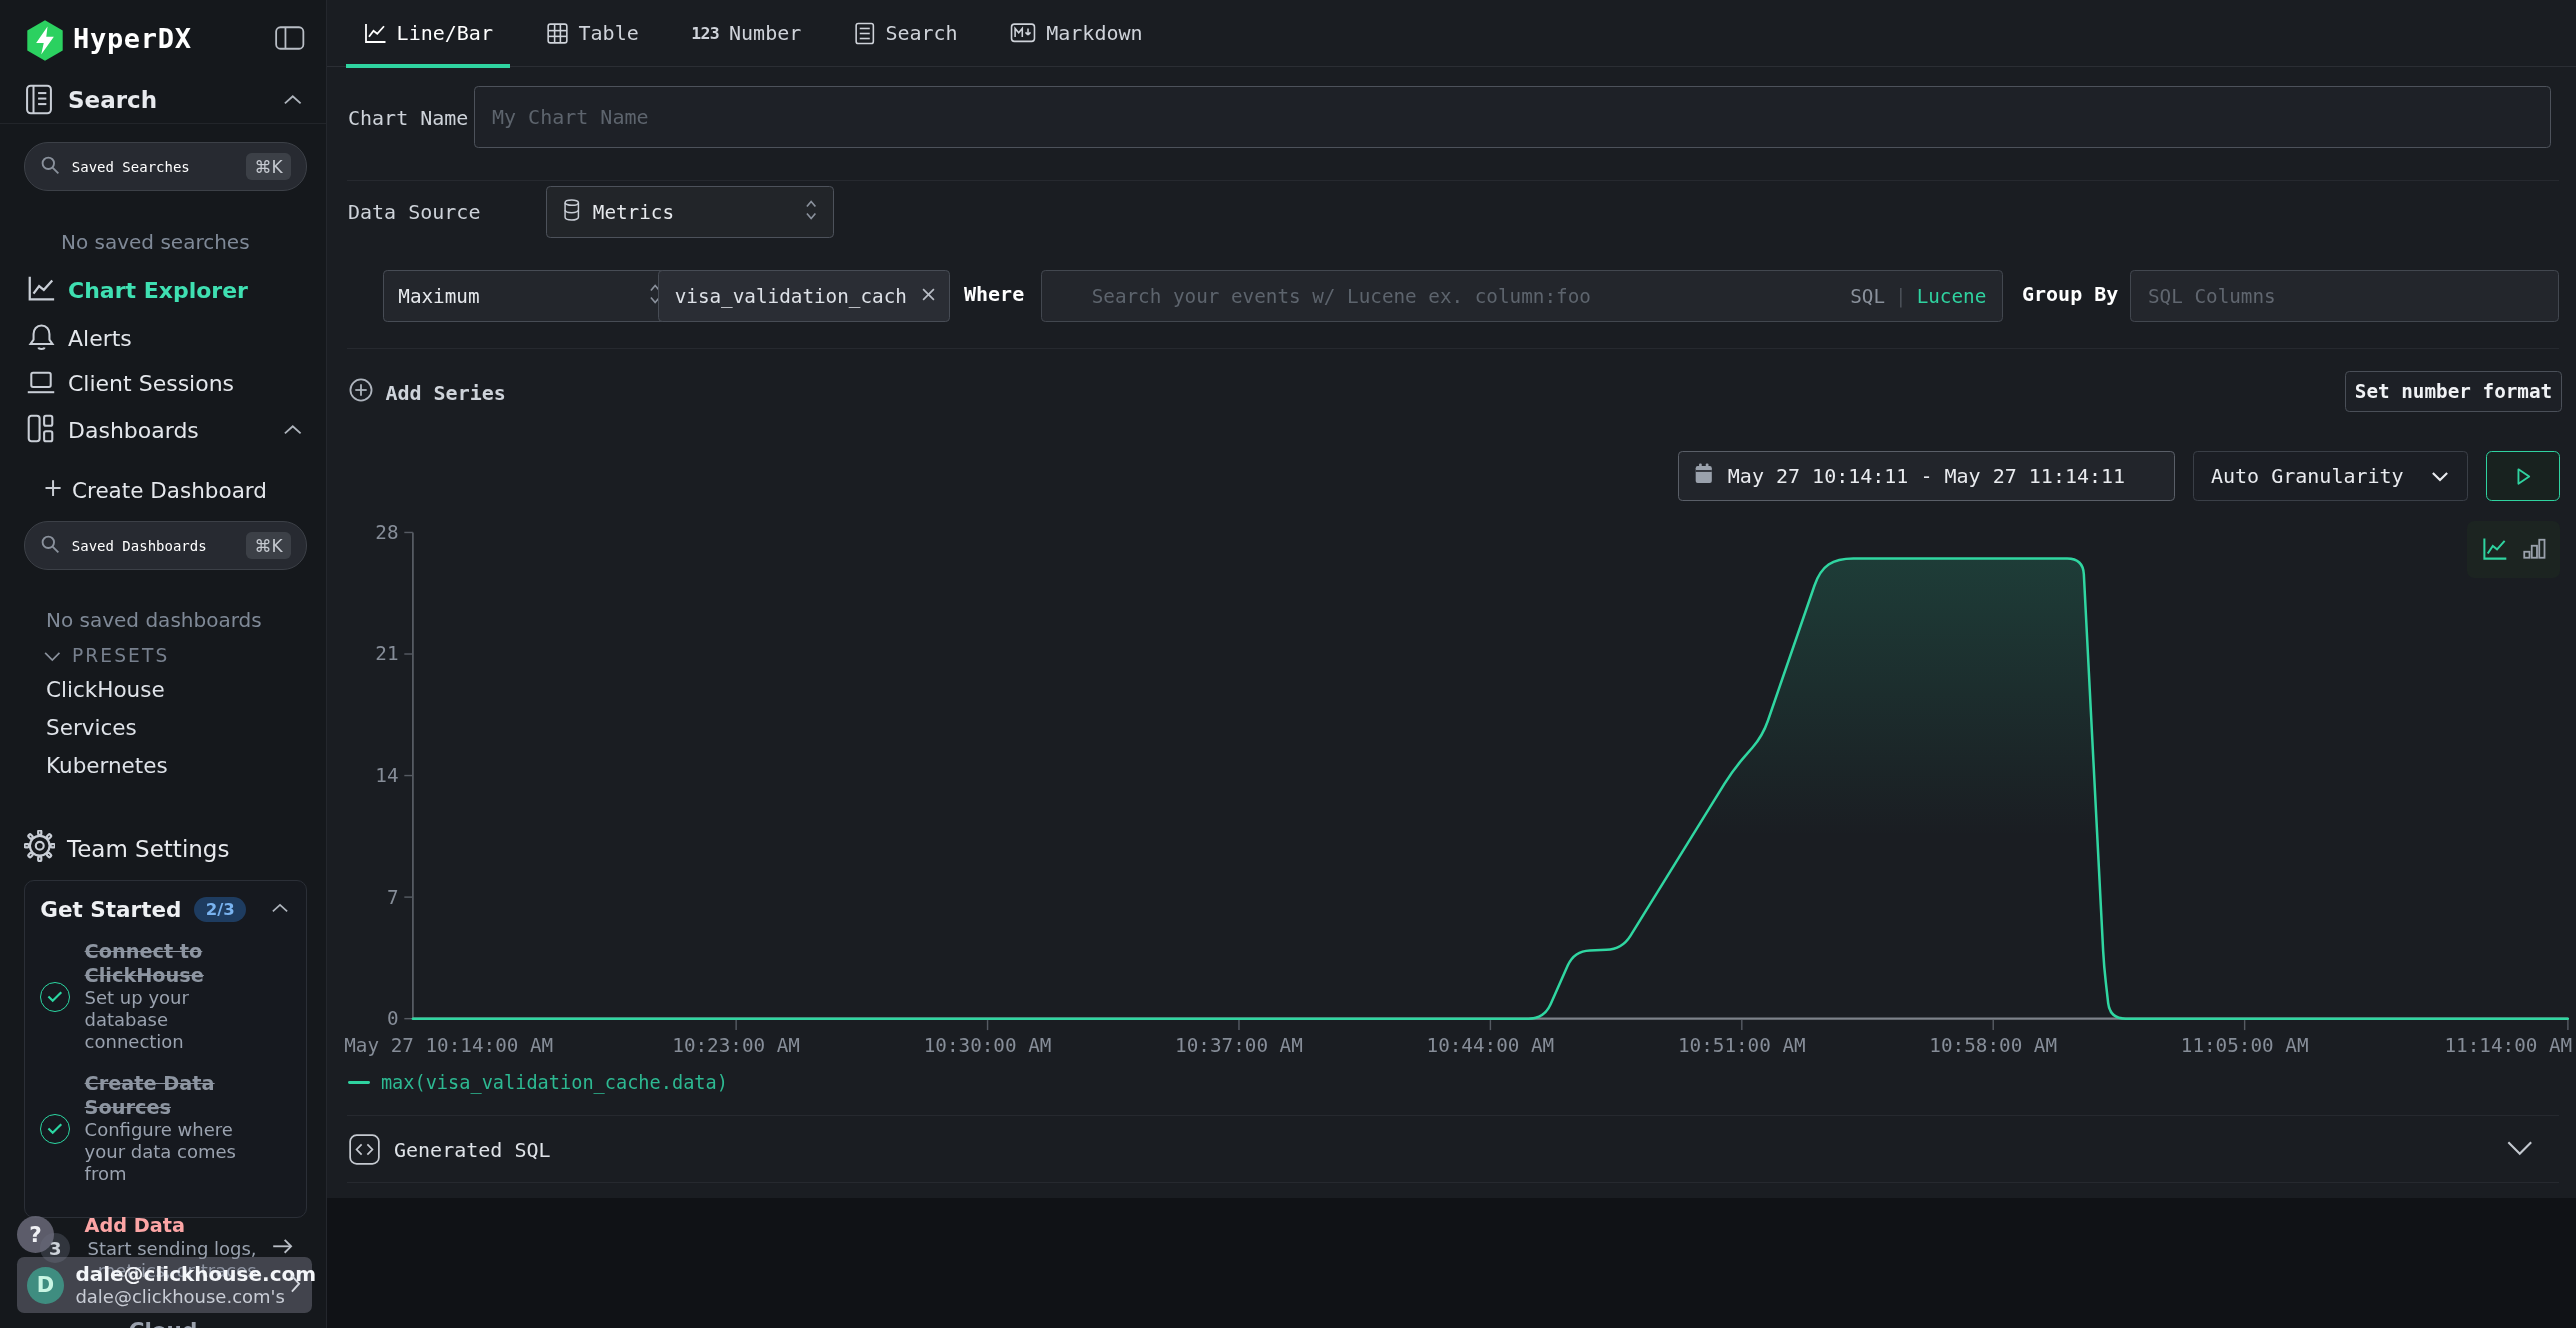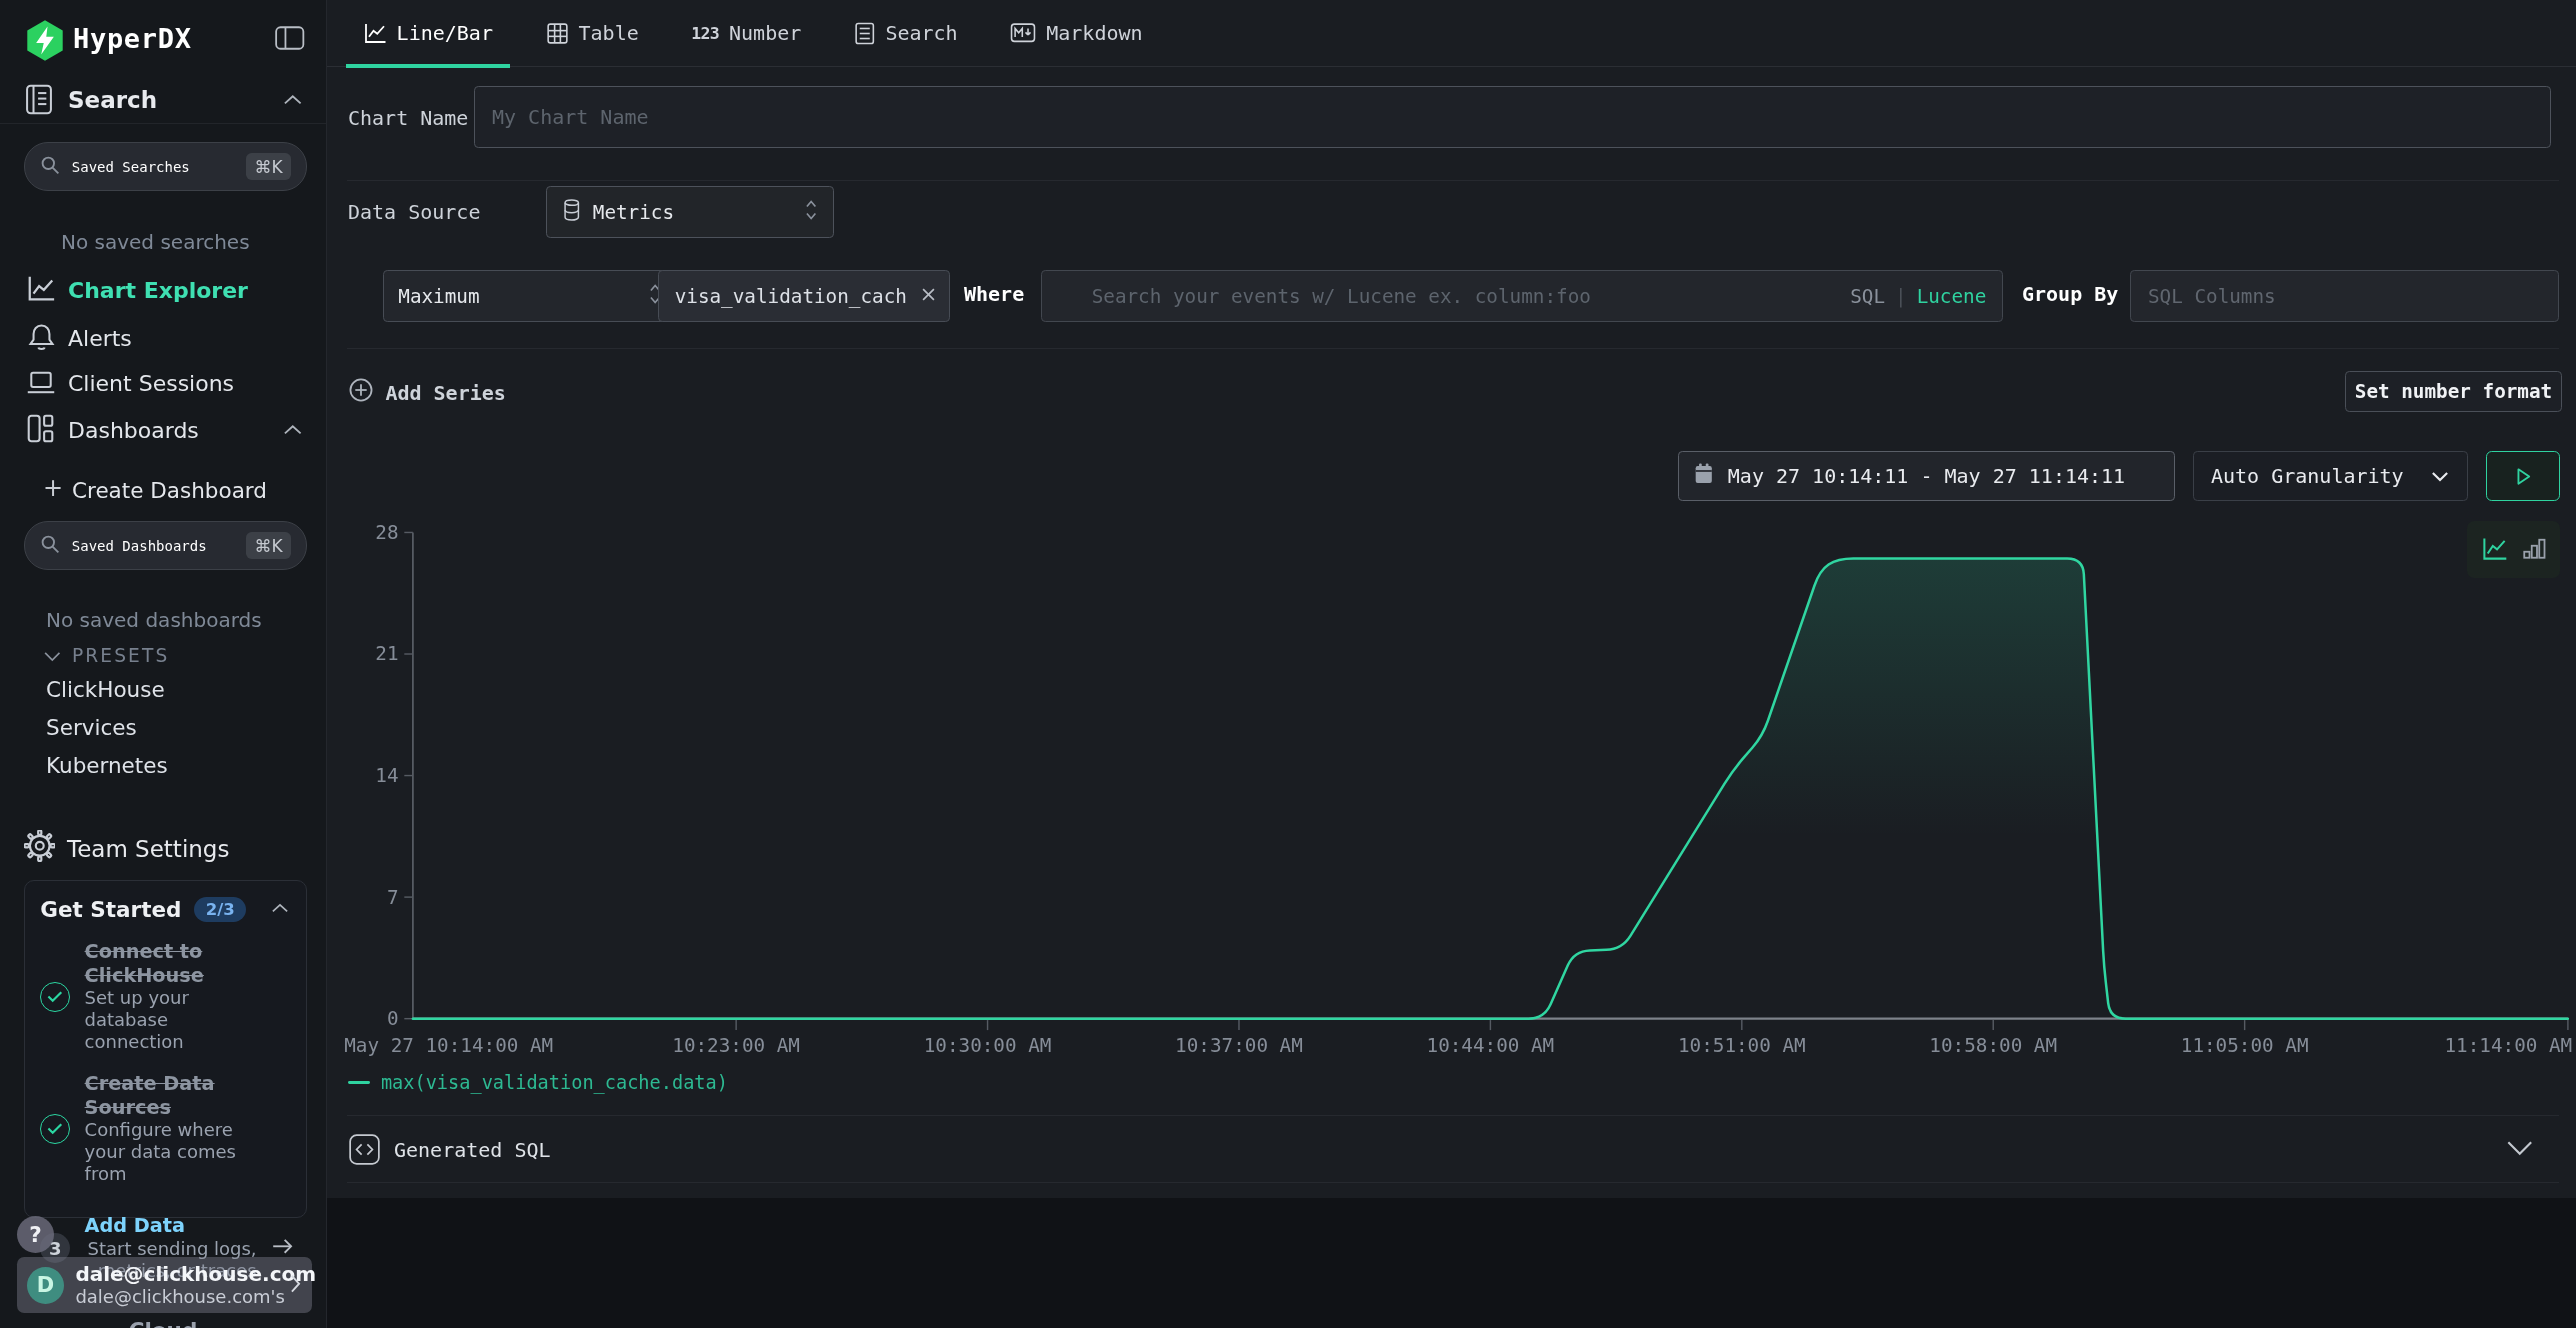--- a/index.html
+++ b/index.html
@@ -25,21 +25,21 @@
            border:1.4px solid #2b2f37;border-radius:10px;box-sizing:border-box;padding:15.7px 15.7px 0 15.7px;}
   .gs-head{display:flex;align-items:center;gap:13px;}
   .gs-title{font-size:21.5px;font-weight:bold;color:#eef0f3;}
   .gs-badge{background:#1e3c60;color:#79b3f0;font-size:16.5px;font-weight:bold;border-radius:715px;padding:2.9px 11.4px;}
   .gs-item{display:flex;gap:14.3px;margin-top:18.6px;align-items:center;}
   .gs-check{flex:0 0 30px;width:30px;height:30px;border-radius:50%;border:1.8px solid #2bd7a2;box-sizing:border-box;
             display:flex;align-items:center;justify-content:center;}
   .gs-step{flex:0 0 30px;width:30px;height:30px;border-radius:50%;background:#31353d;color:#ced3da;
            font-size:18px;font-weight:bold;display:flex;align-items:center;justify-content:center;}
   .gs-t{font-size:19.3px;font-weight:600;color:#8d95a1;text-decoration:line-through;line-height:23.6px;}
-  .gs-t.active{color:#7dd3fc;text-decoration:none;}
+  .gs-t.active{color:#fca5a5;text-decoration:none;}
   .gs-d{font-size:18px;color:#9aa2af;line-height:22px;}
   .help-fab{position:absolute;left:17px;top:1216px;width:37px;height:37px;border-radius:50%;
             background:rgba(110,110,126,0.8);color:#f0f1f5;font-size:21.5px;font-weight:bold;
             display:flex;align-items:center;justify-content:center;}
   .user-chip{position:absolute;left:17px;top:1257px;width:295px;height:56px;border-radius:7.2px;
              background:rgba(128,130,146,0.42);display:flex;align-items:center;gap:11.4px;padding:0 10px;box-sizing:border-box;}
   .avatar{width:37px;height:37px;border-radius:50%;background:#3f8d80;color:#c9f5e3;font-size:21px;font-weight:bold;
           display:flex;align-items:center;justify-content:center;flex:0 0 37px;}
   .u-name{font-size:20px;font-weight:bold;color:#f4f6f9;line-height:24px;}
   .u-team{font-size:18px;color:#c9cdd6;line-height:21.5px;}

